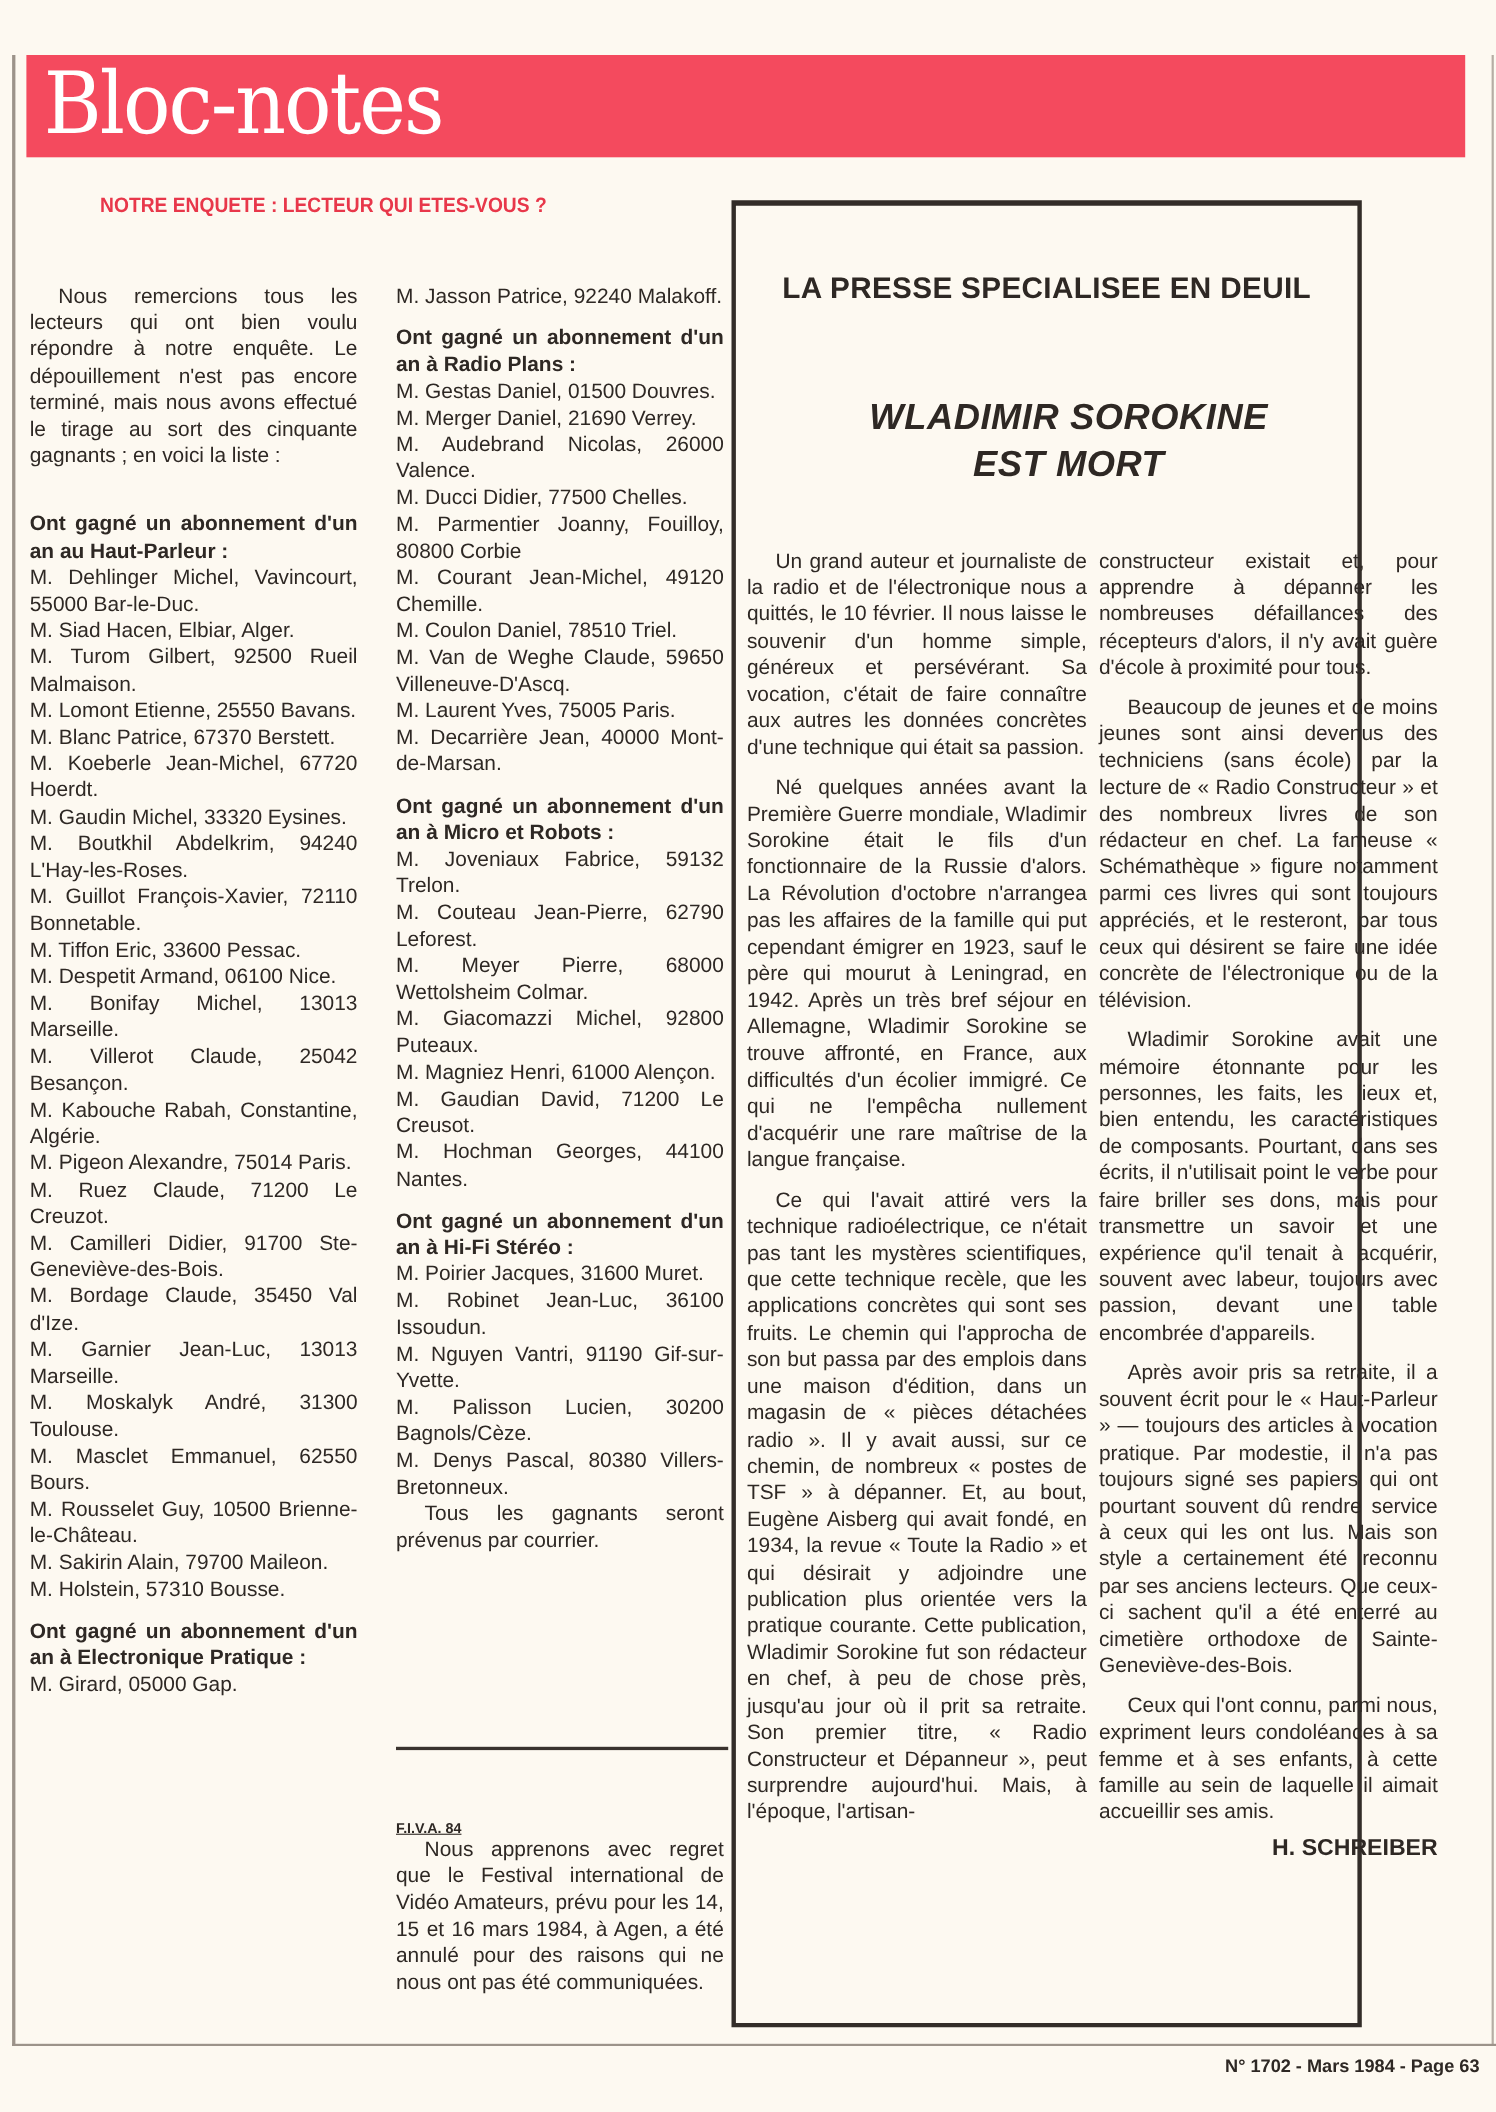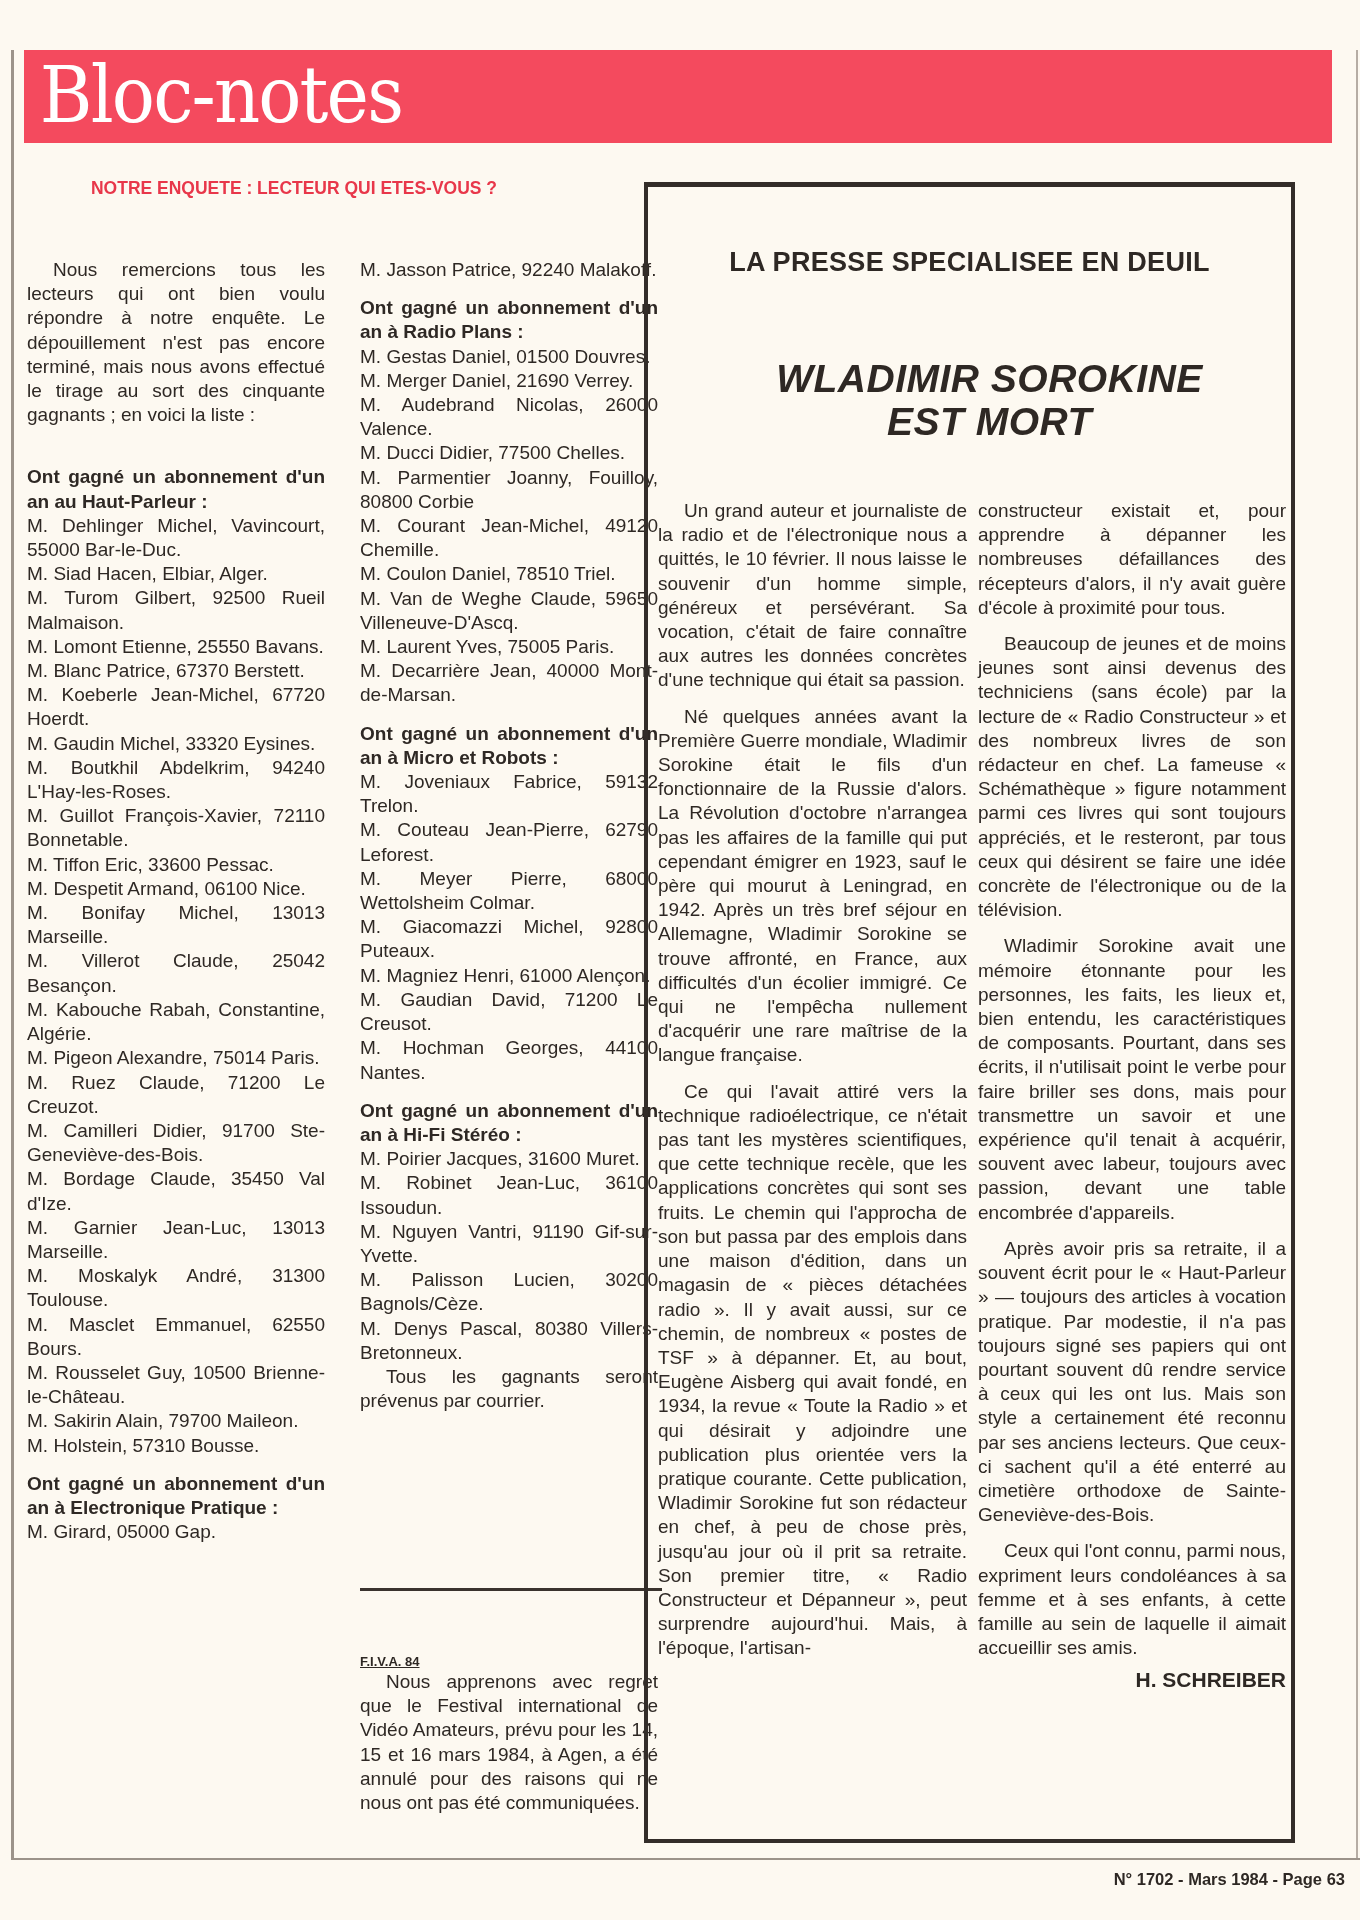--- a/index.html
+++ b/index.html
@@ -20,23 +20,23 @@
   .col p { margin: 0; }
   .col .indent { text-indent: 26px; }
   .col .gap { height: 24px; }
   .col .sub { font-weight: bold; }
   .entry { hyphens: manual; }
 
   .hr-col2 { position: absolute; left: 360px; top: 1588px; width: 302px; height: 3px; background: #3a332e; }
   .fiva-title { position: absolute; left: 360px; top: 1654px; font-weight: bold; font-size: 13px; text-decoration: underline; }
   .fiva-body { position: absolute; left: 360px; top: 1670px; width: 298px; font-size: 19px; line-height: 24.2px; text-align: justify; text-indent: 26px; }
 
-  .box { position: absolute; left: 644px; top: 182px; width: 651px; height: 1661px; border: 4px solid #332d29; border-top-width: 5px; }
+  .box { position: absolute; left: 665px; top: 182px; width: 573px; height: 1661px; border: 4px solid #332d29; border-top-width: 5px; }
   .box-kicker { position: absolute; left: 0; right: 0; top: 60px; text-align: center; font-weight: bold; font-size: 27px; letter-spacing: 0.3px; }
-  .box-title { position: absolute; left: 0; right: 0; top: 170px; text-align: center; font-weight: bold; font-style: italic; font-size: 39px; line-height: 43px; letter-spacing: 0.5px; padding-left: 40px; }
+  .box-title { position: absolute; left: 0; right: 0; top: 170px; text-align: center; font-weight: bold; font-style: italic; font-size: 33px; line-height: 43px; letter-spacing: 0.5px; padding-left: 40px; }
   .box-col { position: absolute; font-size: 19px; line-height: 24.2px; text-align: justify; }
   .box-col1 { left: 10px; top: 312px; width: 309px; }
   .box-col2 { left: 330px; top: 312px; width: 308px; }
   .box-col p { margin: 0; }
   .box-col .indent { text-indent: 26px; }
   .box-col .gap { height: 12px; }
   .signature { text-align: right; font-weight: bold; font-size: 21px; margin-top: 8px; }
 
   .footer { position: absolute; right: 15px; top: 1870px; font-weight: bold; font-size: 16.5px; }
 </style>

